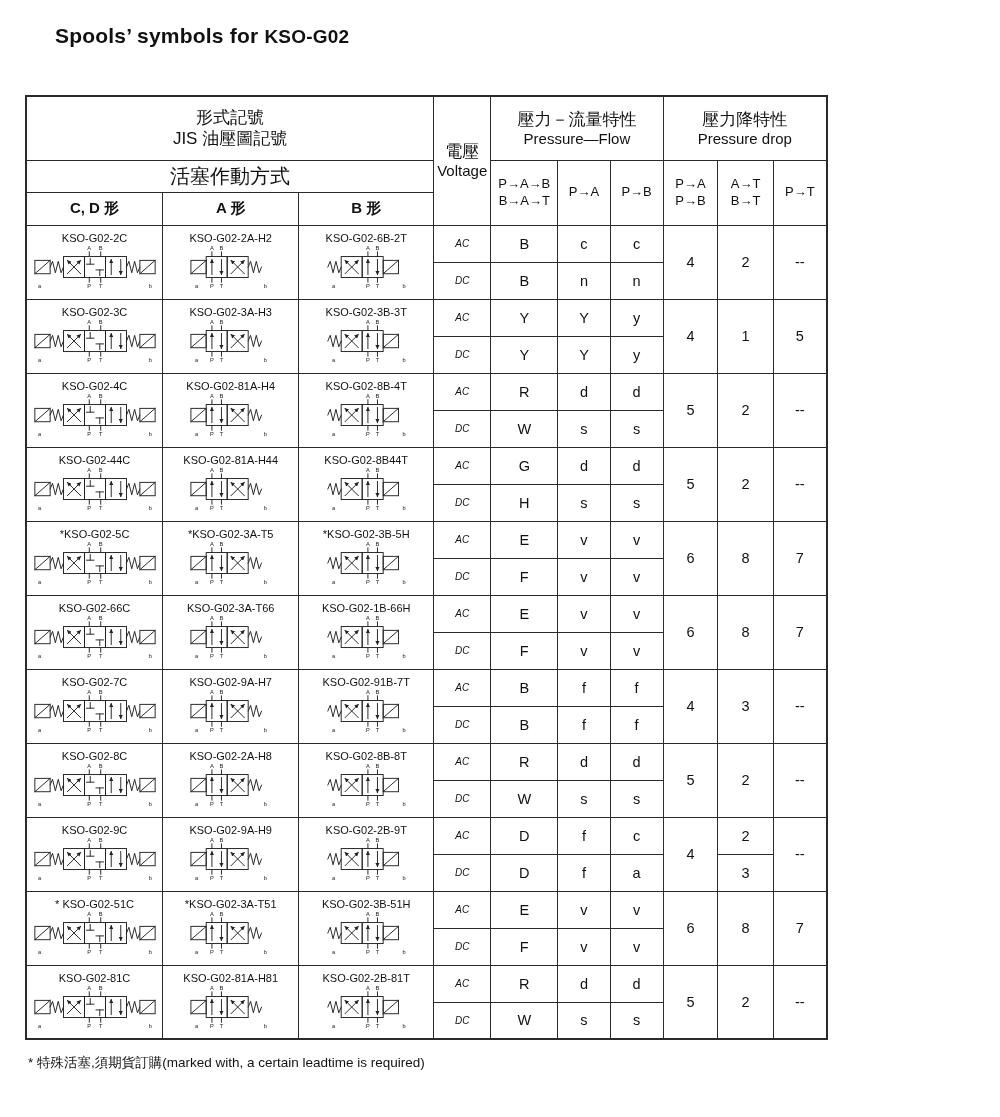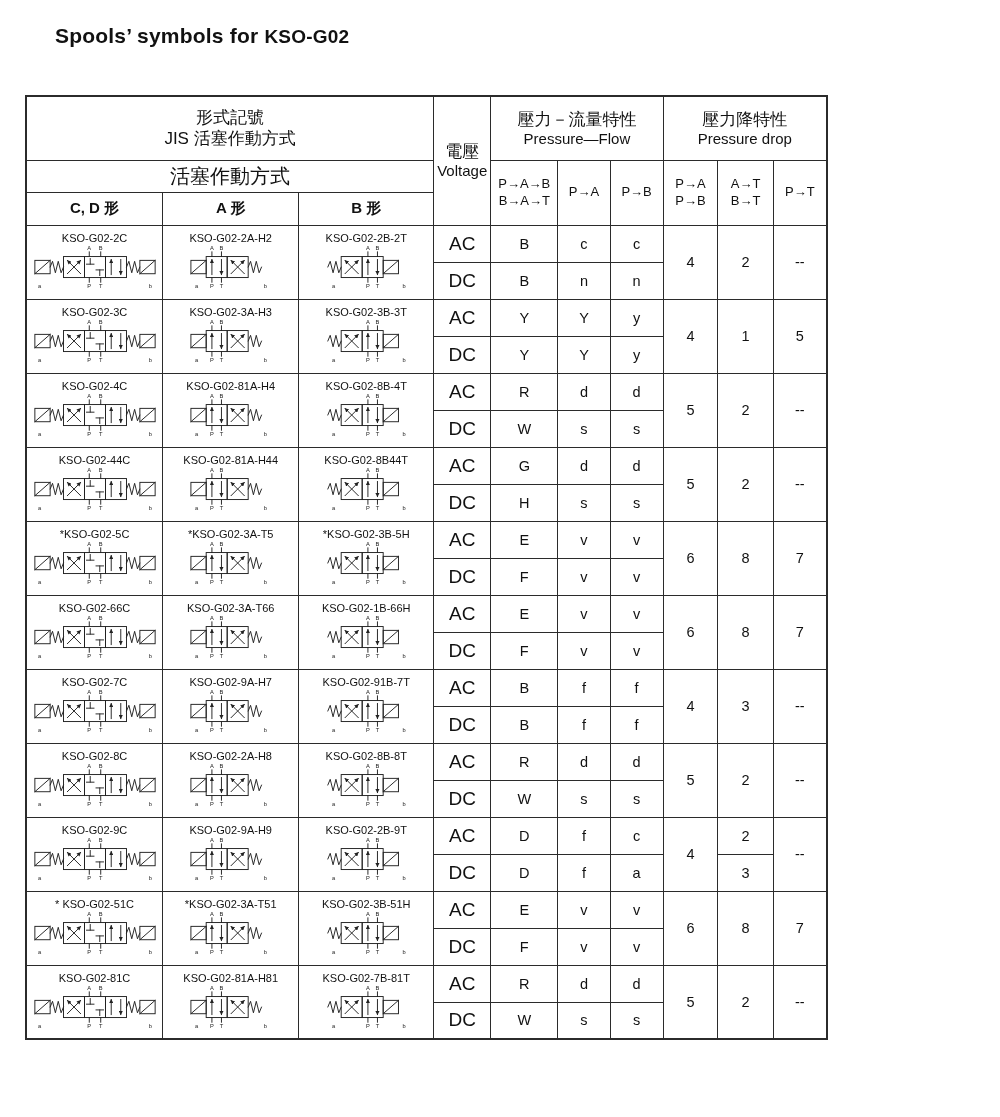--- a/index.html
+++ b/index.html
@@ -13,21 +13,21 @@
                 overflow:hidden;}
   tr.h1{height:64px;}
   tr.h2{height:32px;}
   tr.h3{height:33px;}
   tbody tr{height:37px;}
   .cjk{font-size:17px;line-height:1.25;}
   .en-sub{font-size:15px;line-height:1.2;}
   .op{font-size:20px;}
   .form-head{font-size:15px;font-weight:bold;}
   .arrowhead{font-size:13px;line-height:1.25;}
-  .volt-cell{font-size:19px;}
+  .volt-cell{font-size:10px;font-style:italic;}
   .value-cell{font-size:14.5px;}
   .drop-cell{font-size:14.5px;}
   .sym-cell{vertical-align:top;}
   .model{font-size:11px;margin-top:3px;white-space:nowrap;}
   .vsvg{margin-top:1px;}
   .footnote{position:absolute;left:28px;top:1054px;font-size:13.5px;}
 </style>
 </head>
 <body>
 
@@ -56,21 +56,21 @@
         <col style="width:72px">
         <col style="width:73px">
       <col style="width:77px">
         <col style="width:78px">
         <col style="width:75px">
     </colgroup>
     <thead>
       <tr class="h1">
         <td colspan="3">
           <div class="cjk">形式記號</div>
-          <div class="cjk">JIS 活塞作動方式</div>
+          <div class="cjk">JIS 油壓圖記號</div>
         </td>
         <td rowspan="3">
           <div class="cjk">電壓</div>
           <div class="en-sub">Voltage</div>
         </td>
         <td colspan="3">
           <div class="cjk">壓力－流量特性</div>
           <div class="en-sub">Pressure—Flow</div>
         </td>
         <td colspan="3">
@@ -164,21 +164,21 @@
                   <text x="46" y="5">A</text>
                   <text x="56" y="5">B</text>
                   <text x="46" y="45">P</text>
                   <text x="56" y="45">T</text>
                   <text x="30" y="45">a</text>
                   <text x="102" y="45">b</text>
                 </g>
               </svg></div>
           </td>
           <td rowspan="2" class="sym-cell">
-            <div class="model">KSO-G02-2B-2T</div>
+            <div class="model">KSO-G02-6B-2T</div>
             <div class="vsvg"><svg viewBox="0 0 132 48" width="126" height="46">
                 <g stroke="#222" stroke-width="1" fill="none" stroke-linecap="round">
                   <polyline points="26,23 28.5,17 31.5,29 34.5,17 37.5,29 40,23"></polyline>
                   <rect x="40" y="12" width="22" height="22"></rect>
                   <rect x="62" y="12" width="22" height="22"></rect>
                   <rect x="84" y="16" width="16" height="14"></rect>
                   <line x1="84" y1="30" x2="100" y2="16"></line>
                   <line x1="44" y1="30" x2="58" y2="16" marker-end="url(#arr)"></line>
                   <line x1="58" y1="30" x2="44" y2="16" marker-end="url(#arr)"></line>
                   <line x1="68" y1="31" x2="68" y2="15" marker-end="url(#arr)"></line>
@@ -1235,21 +1235,21 @@
                   <text x="46" y="5">A</text>
                   <text x="56" y="5">B</text>
                   <text x="46" y="45">P</text>
                   <text x="56" y="45">T</text>
                   <text x="30" y="45">a</text>
                   <text x="102" y="45">b</text>
                 </g>
               </svg></div>
           </td>
           <td rowspan="2" class="sym-cell">
-            <div class="model">KSO-G02-7B-81T</div>
+            <div class="model">KSO-G02-2B-81T</div>
             <div class="vsvg"><svg viewBox="0 0 132 48" width="126" height="46">
                 <g stroke="#222" stroke-width="1" fill="none" stroke-linecap="round">
                   <polyline points="26,23 28.5,17 31.5,29 34.5,17 37.5,29 40,23"></polyline>
                   <rect x="40" y="12" width="22" height="22"></rect>
                   <rect x="62" y="12" width="22" height="22"></rect>
                   <rect x="84" y="16" width="16" height="14"></rect>
                   <line x1="84" y1="30" x2="100" y2="16"></line>
                   <line x1="44" y1="30" x2="58" y2="16" marker-end="url(#arr)"></line>
                   <line x1="58" y1="30" x2="44" y2="16" marker-end="url(#arr)"></line>
                   <line x1="68" y1="31" x2="68" y2="15" marker-end="url(#arr)"></line>
@@ -1279,14 +1279,15 @@
         </tr>
         <tr>
           <td class="volt-cell">DC</td>
           <td class="value-cell">W</td>
           <td class="value-cell">s</td>
           <td class="value-cell">s</td>
         </tr>
       </tbody>
   </table>
 
+  <div class="footnote">* 特殊活塞,須期貨訂購(marked with, a certain leadtime is required)</div>
 
 </div>
 
 </body></html>

